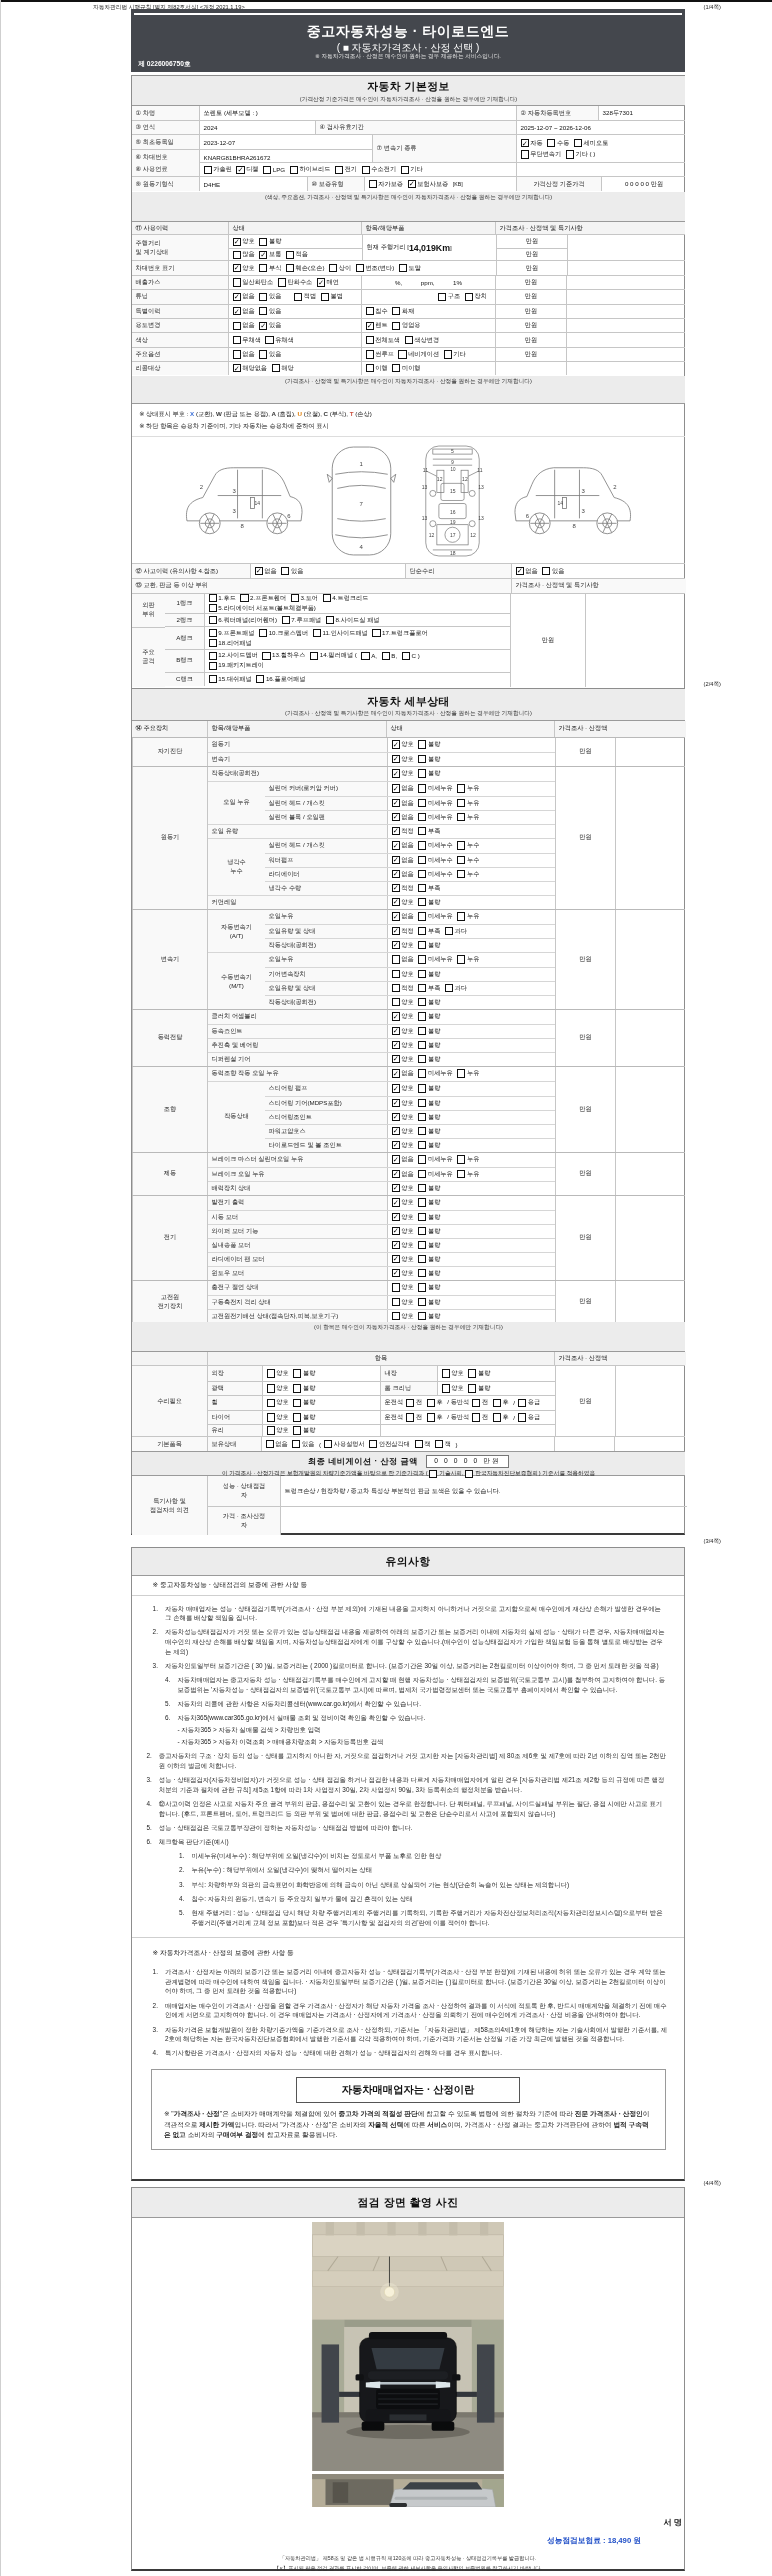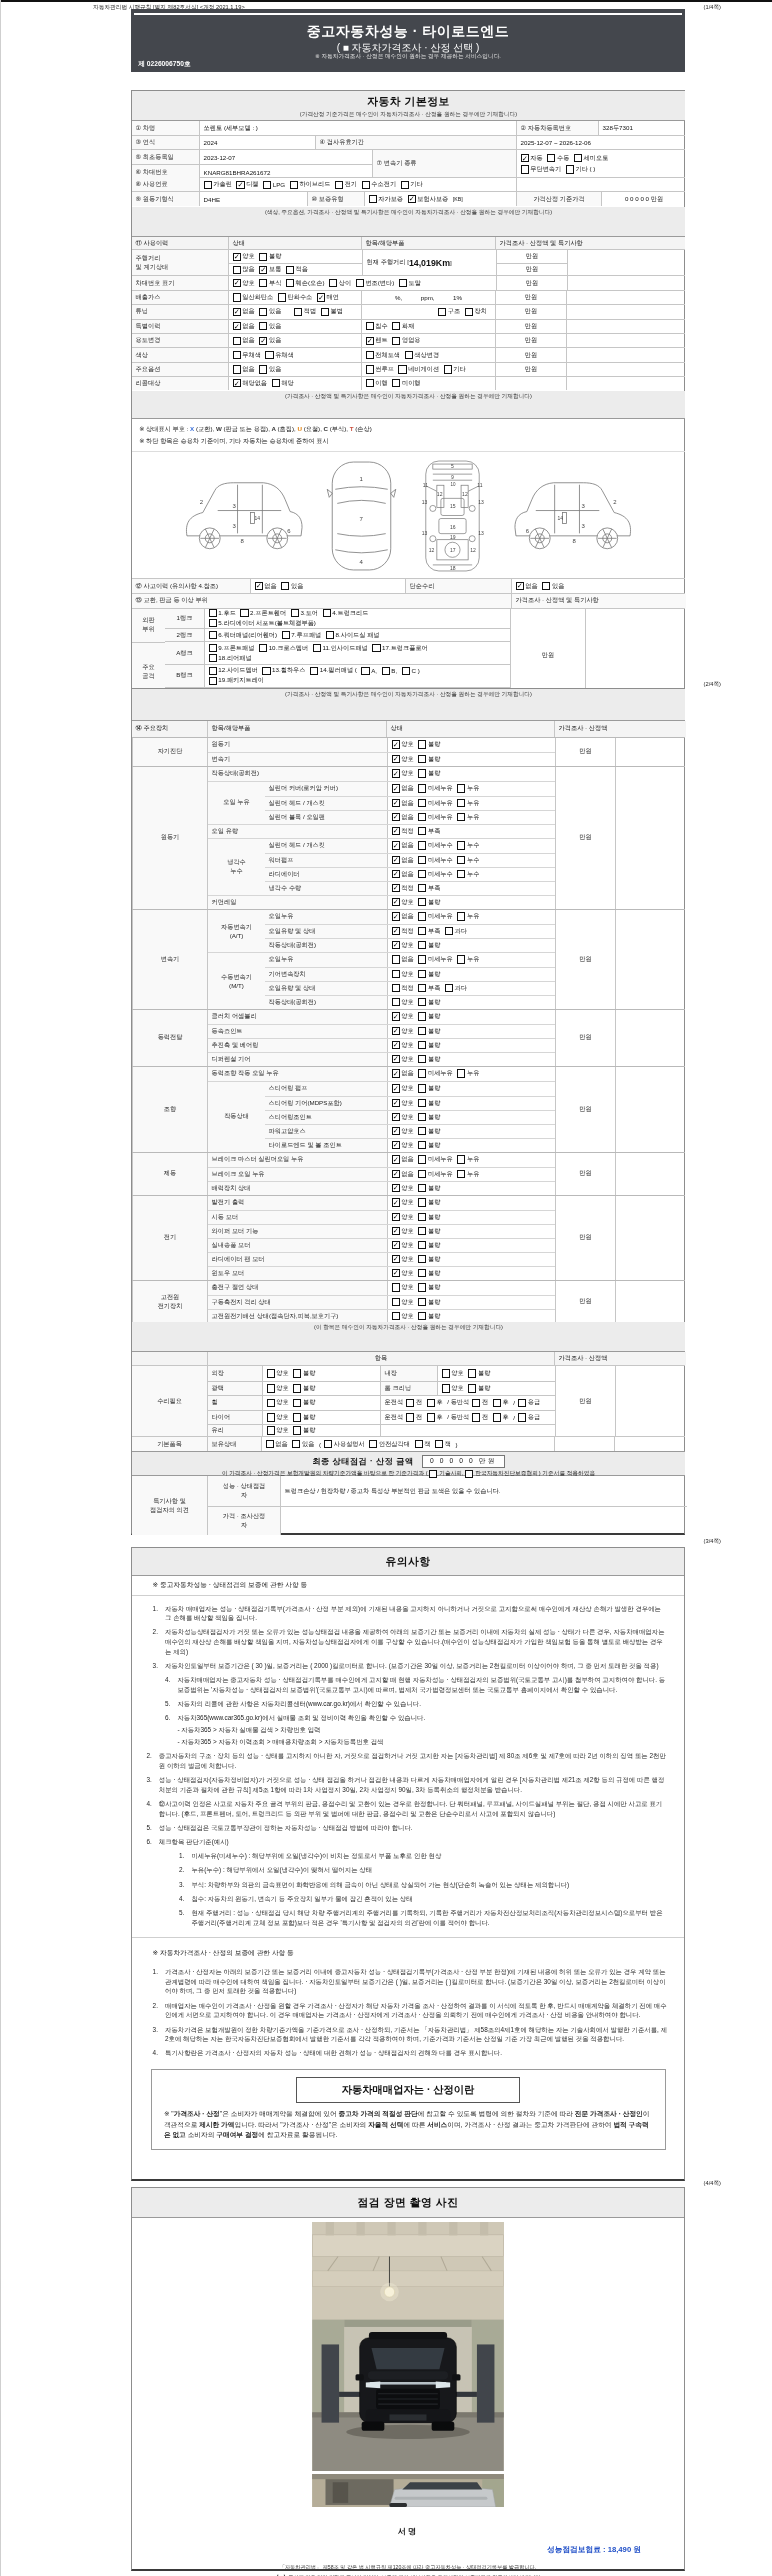--- a/index.html
+++ b/index.html
@@ -13,21 +13,21 @@
 
   
   .darkhead{position:absolute;left:0;top:9.3px;width:554px;height:63px;background:#44474d;color:#fff;box-sizing:border-box;}
   .stripe{position:absolute;top:3.6px;left:2.6px;right:2.6px;height:2.6px;background:#fff;}
   .h-title{position:absolute;top:13.4px;width:100%;text-align:center;font-size:14px;font-weight:bold;letter-spacing:0.5px;}
   .h-sub{position:absolute;top:32px;width:100%;text-align:center;font-size:10px;}
   .h-note{position:absolute;top:44px;width:100%;text-align:center;font-size:5.7px;color:#e8e8e8;}
   .h-doc{position:absolute;left:7.2px;bottom:3.1px;font-size:6.7px;font-weight:bold;}
 
   .box{position:absolute;left:0;width:554px;background:#fff;border:0.5px solid #8d8d8d;border-bottom:2.1px solid #3a3a3a;box-sizing:border-box;}
-  #box1{top:90px;height:703px;padding-left:35px;}
+  #box1{top:75px;height:703px;padding-left:35px;}
   #box2{top:688px;height:847px;}
   #box3{top:1547px;height:634px;}
   #box4{top:2187px;height:384px;}
   .sect{position:absolute;left:0;width:553px;}
 
   .band{background:#ececec;border-bottom:0.5px solid #9a9a9a;text-align:center;box-sizing:border-box;}
   .band-t{font-size:10.8px;font-weight:bold;padding-top:4.1px;letter-spacing:0.5px;}
   .band-s{font-size:5.7px;color:#333;padding-top:1.5px;}
 
   
@@ -80,21 +80,21 @@
   .valbox-title{width:222px;margin:7.2px auto 6.2px auto;border:1px solid #555;text-align:center;font-size:10.3px;font-weight:bold;padding:4.6px 0;background:#fff;}
   .valbox-p{font-size:6.7px;line-height:1.6;padding:0 12.4px;color:#1c1c1c;}
 
   .finalband{background:#ececec;border-top:0.5px solid #9a9a9a;border-bottom:0.5px solid #9a9a9a;box-sizing:border-box;text-align:center;}
   .fb-line1{display:flex;justify-content:center;align-items:center;gap:8.2px;padding-top:2.6px;}
   .fb-label{font-size:8.2px;font-weight:bold;letter-spacing:0.5px;}
   .fb-amount{border:0.5px solid #777;background:#fff;font-size:6.7px;padding:1px 7.2px;letter-spacing:2.1px;}
   .fb-note{font-size:5.7px;color:#222;display:flex;justify-content:center;align-items:center;gap:1px;padding-top:2.1px;}
 
   .photo-center{display:flex;justify-content:center;}
-  .signttl{text-align:center;font-size:8.2px;font-weight:bold;letter-spacing:2.1px;margin-top:19px;}
+  .signttl{text-align:right;font-size:8.2px;font-weight:bold;letter-spacing:2.1px;margin-top:10px;}
   .insurance{text-align:right;padding-right:43px;font-size:7.7px;font-weight:bold;margin-top:8.2px;}
   .footline{text-align:center;font-size:5.2px;color:#333;margin-top:3.1px;}
 </style>
 </head>
 <body>
 
 <div class="page">
   <div class="top-rule"></div>
   <div class="edge" style="left:0"></div>
   <div class="edge" style="right:0"></div>
@@ -837,20 +837,21 @@
               <div class="c ct price" style="width: 75px; flex: 0 0 auto; height: 93px;">만원</div>
               <div class="c " style="width: 100px; flex: 0 0 auto; height: 93px;"></div>
             </div>
           </div>
       </div>
     </div>
 
     <div class="box" id="box2">
       <div class="sect" style="top:0">
         <div class="band" style="height:32px">
+          <div class="band-t" style="padding-top:5.7px">자동차 세부상태</div>
           <div class="band-s">(가격조사 · 산정액 및 특기사항은 매수인이 자동차가격조사 · 산정을 원하는 경우에만 기재합니다)</div>
         </div>
         <div id="detail-table">
             <div class="frow " style="height: 15.5px;">
               <div class="c hc" style="width: 75px; flex: 0 0 auto;">⑭ 주요장치</div>
               <div class="c hc" style="width: 179px; flex: 0 0 auto;">항목/해당부품</div>
               <div class="c hc" style="width: 168px; flex: 0 0 auto;">상태</div>
               <div class="c hc" style="width: 132px; flex: 0 0 auto;">가격조사 · 산정액</div>
             </div>
             <div class="dgrp">
@@ -1834,21 +1835,21 @@
                   </span>
                   <span class="optxt">)</span>
                 </span>
               </div>
               <div class="c " style="width: 60px; flex: 0 0 auto;"></div>
               <div class="c " style="width: 72px; flex: 0 0 auto;"></div>
             </div>
           </div>
         <div class="finalband" style="height:25px">
           <div class="fb-line1">
-            <span class="fb-label">최종 상태점검 · 산정 금액</span>
+            <span class="fb-label">최종 네비게이션 · 산정 금액</span>
             <span class="fb-amount">0 0 0 0 0 만원</span>
           </div>
           <div class="fb-note" id="final-note">
               <span>이 가격조사 · 산정가격은 보험개발원의 차량기준가액을 바탕으로 한 기준가격과 (</span>
               <span class="cb"></span>
               <span>기술사회,</span>
               <span class="cb"></span>
               <span>한국자동차진단보증협회</span>
               <span>) 기준서를 적용하였음</span>
             </div>

